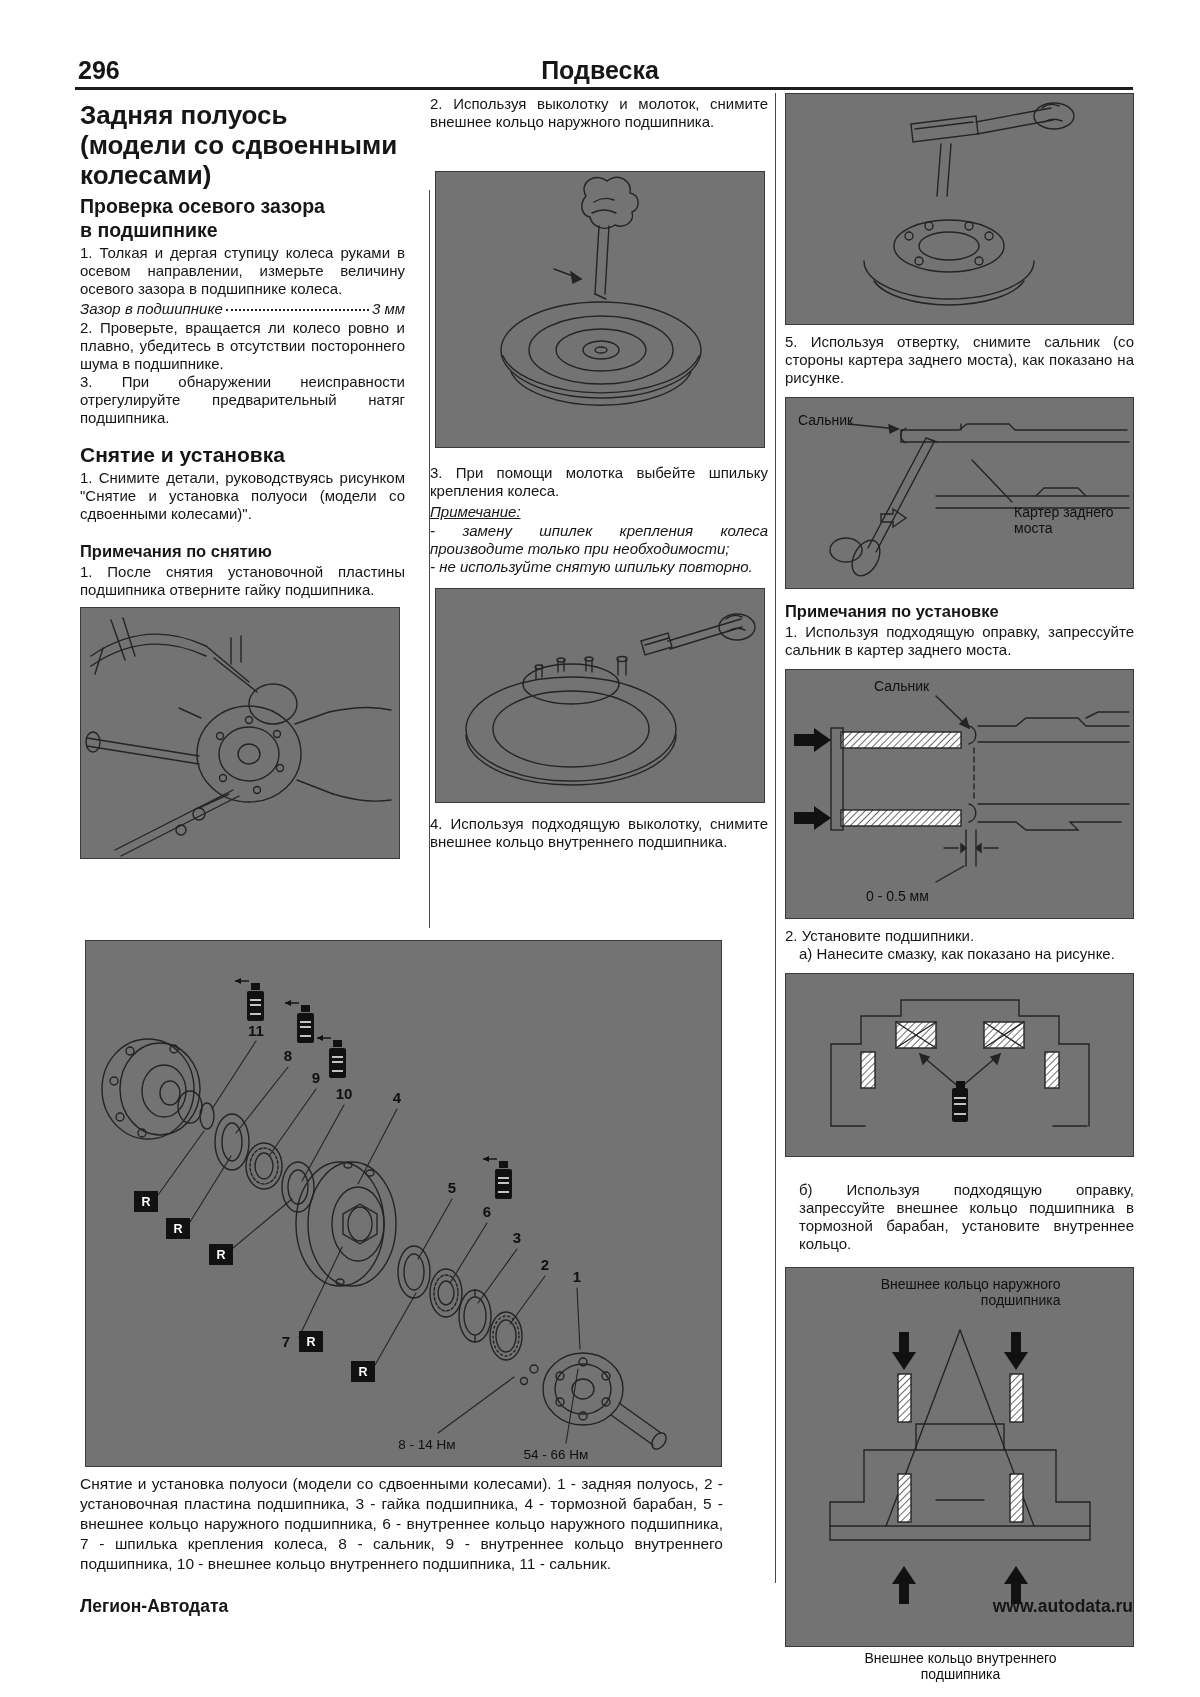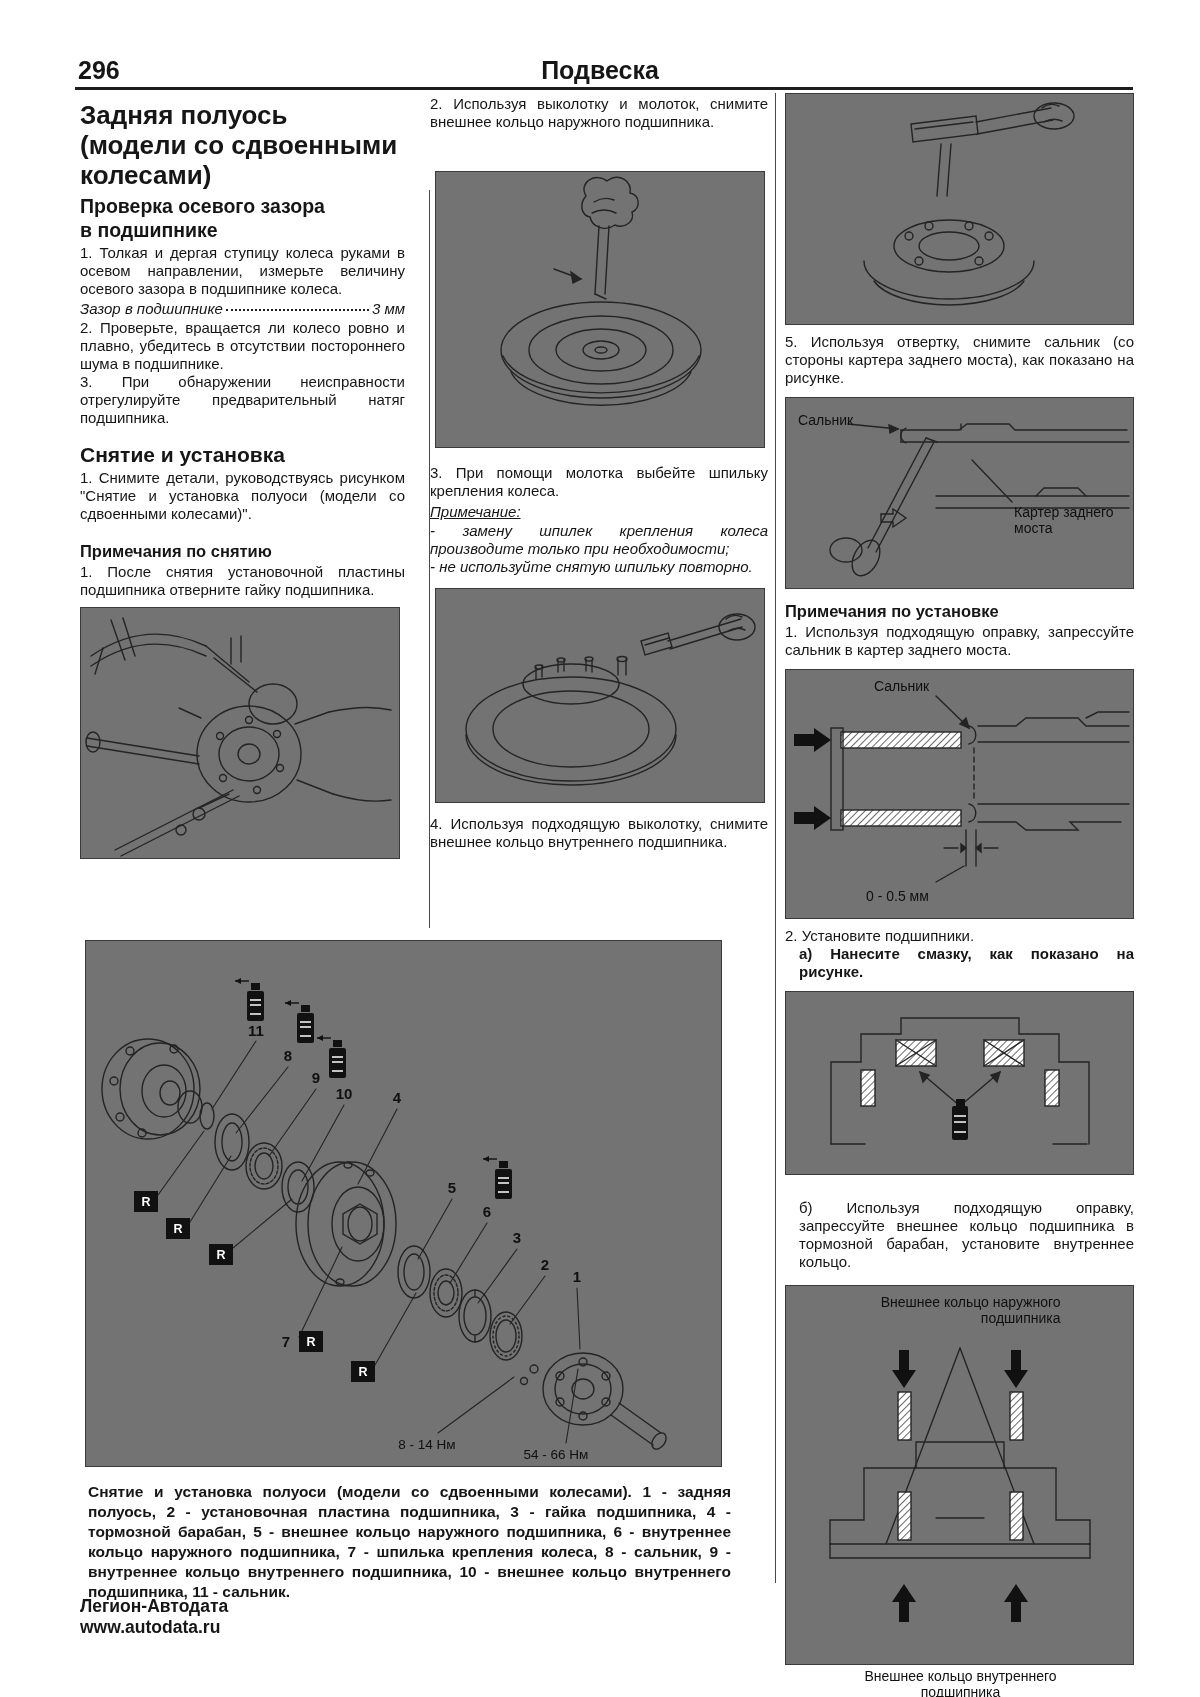--- a/index.html
+++ b/index.html
@@ -19,23 +19,23 @@
   .h1 span{display:block;}
   .h2{font-size:19.5px;line-height:24px;font-weight:bold;margin:4px 0 2px 0;}
   .h2b{font-size:21px;line-height:24px;font-weight:bold;margin:16px 0 2px 0;}
   .h3{font-size:16.5px;line-height:20px;font-weight:bold;margin:18px 0 2px 0;}
   .noteh{font-style:italic;text-decoration:underline;font-size:15px;line-height:20px;margin:2px 0 0 0;}
   .spec{display:flex;align-items:baseline;font-style:italic;font-size:15px;margin:2px 0;}
   .spec .leader{flex:1;border-bottom:2px dotted #222;margin:0 3px;transform:translateY(-3px);}
   .fig{position:relative;border:1.6px solid #3a3a3a;background:#737373;box-sizing:border-box;margin:0;}
   .fig svg{display:block;}
   .fig-label{position:absolute;font-size:14px;line-height:16px;color:#101010;}
-  .caption{font-weight:bold;font-size:15.5px;line-height:20px;text-align:justify;margin:8px;}
+  .caption{font-weight:normal;font-size:15.5px;line-height:20px;text-align:justify;margin:0;}
   .footer{left:80px;top:1596px;width:1053px;display:flex;justify-content:space-between;
-          font-weight:bold;font-size:17.5px;flex-direction:column;}
+          font-weight:bold;font-size:17.5px;}
   svg text{font-family:"Liberation Sans",sans-serif;}
   .pn{font-size:15px;font-weight:bold;fill:#101010;}
   .rtx{font-size:12.5px;font-weight:bold;fill:#ffffff;}
   .tq{font-size:13.5px;fill:#101010;}
 </style>
 </head>
 <body>
 
 <div class="abs pagenum">296</div>
 <div class="abs headtitle">Подвеска</div>
@@ -257,21 +257,21 @@
         <path d="M150,212 L178,196"></path>
         <path d="M8,64 h20 v-6 l17,12 l-17,12 v-6 h-20 z" fill="#111" stroke="none"></path>
         <path d="M8,142 h20 v-6 l17,12 l-17,12 v-6 h-20 z" fill="#111" stroke="none"></path>
       </g>
     </svg>
     <div class="fig-label" style="left:88px;top:8px;">Сальник</div>
     <div class="fig-label" style="left:80px;top:218px;">0 - 0.5 мм</div>
   </figure>
 
   <p class="bt" style="margin-top:8px;">2. Установите подшипники.</p>
-  <p class="bt" style="padding-left:14px;font-weight:bold;">а) Нанесите смазку, как показано на рисунке.</p>
+  <p class="bt" style="padding-left:14px;">а) Нанесите смазку, как показано на рисунке.</p>
 
   <figure class="fig" style="width:349px;height:184px;margin-top:10px;">
     <svg width="346" height="181" viewBox="0 0 346 181">
       <defs>
         <pattern id="h4a" width="5" height="5" patternUnits="userSpaceOnUse" patternTransform="rotate(45)">
           <rect width="5" height="5" fill="#fff"></rect>
             <line x1="0" y1="0" x2="0" y2="5" stroke="#444" stroke-width="1.6"></line>
         </pattern>
       </defs>
       <g stroke="#242424" fill="none" stroke-width="1.4" stroke-linecap="round">

